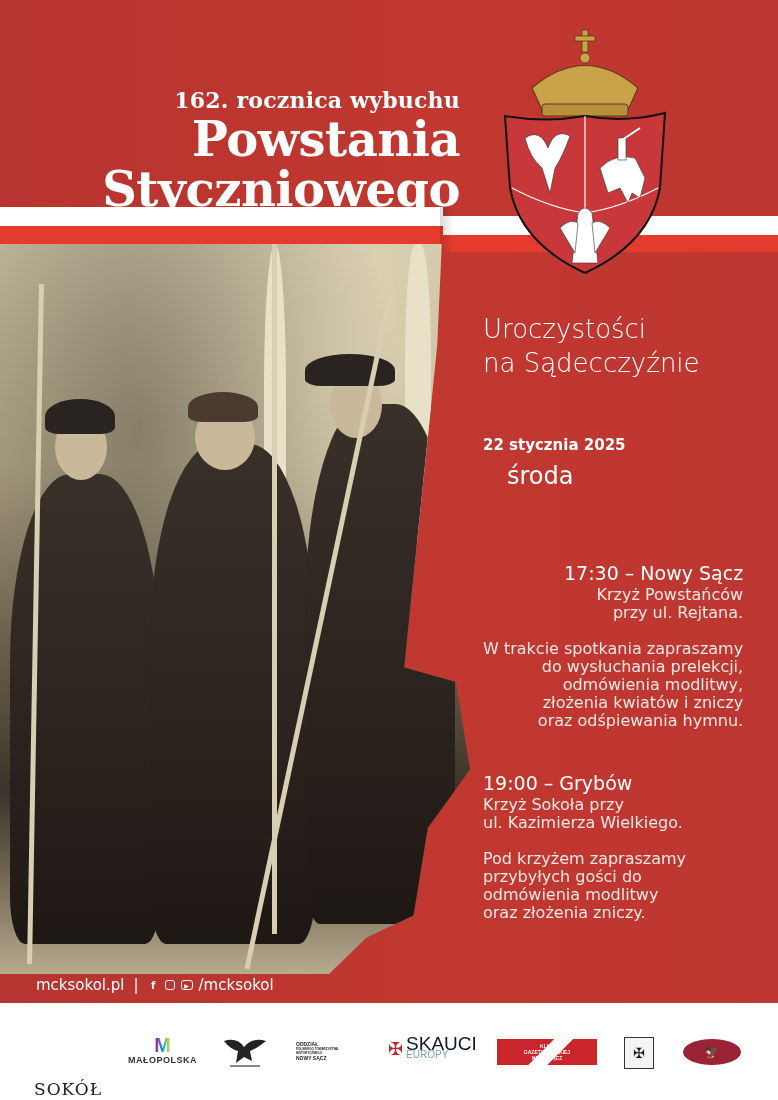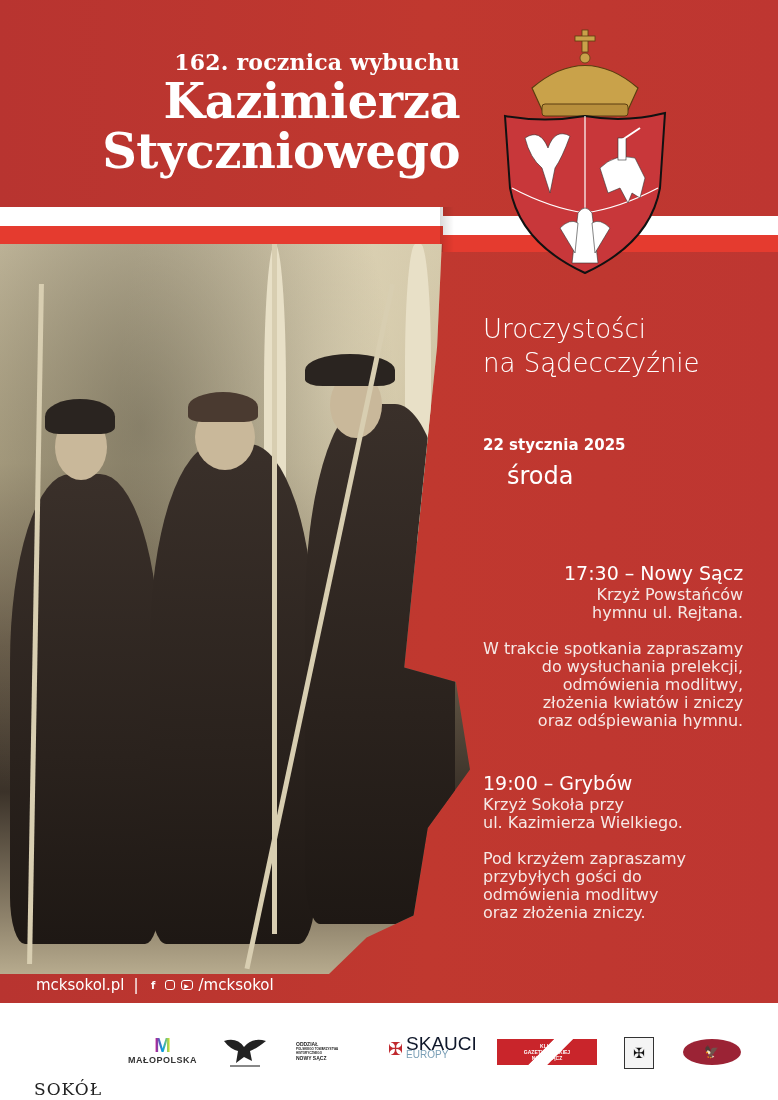--- a/index.html
+++ b/index.html
@@ -7,21 +7,21 @@
   body { position: relative; font-family: "Liberation Sans", "DejaVu Sans", sans-serif; }
 
   .poster {
     position: absolute; left: 0; top: 0; width: 778px; height: 1003px;
     background: linear-gradient(90deg, #b83430 0%, #c0382f 55%, #be3631 100%);
     overflow: hidden;
   }
 
   
   .title-block { position: absolute; right: 318px; top: 48px; text-align: right; color: #fff; font-family: "DejaVu Serif", "Liberation Serif", serif; }
-  .subtitle { font-size: 22px; font-weight: bold; letter-spacing: 0.2px; line-height: 28px; }
+  .subtitle { font-size: 22px; font-weight: bold; letter-spacing: 0.2px; line-height: 28px; margin-top: 38px; }
   .title-main { font-size: 48px; font-weight: bold; line-height: 50px; letter-spacing: -0.5px; }
 
   
   .stripe { position: absolute; }
   .stripe-left-white { left: 0; top: 207px; width: 443px; height: 19px; background: #ffffff; }
   .stripe-left-red { left: 0; top: 226px; width: 443px; height: 18px; background: #e53b2f; }
   .stripe-right-white { left: 443px; top: 216px; width: 335px; height: 19px; background: #ffffff; }
   .stripe-right-red { left: 443px; top: 235px; width: 335px; height: 17px; background: #e53b2f; }
   .stripe-shadow { left: 440px; top: 207px; width: 14px; height: 45px; background: linear-gradient(90deg, rgba(0,0,0,0.15), rgba(0,0,0,0)); }
 
@@ -95,21 +95,21 @@
   .logo-bw { left: 624px; top: 34px; width: 30px; height: 32px; border: 1px solid #333; background: #f4f4f4; font-size: 14px; color: #111; }
   .logo-oval { left: 683px; top: 36px; width: 58px; height: 26px; border-radius: 50%; background: #9b2335; color: #fff; font-size: 12px; }
 </style>
 </head>
 <body>
 
 <div class="poster">
 
   <div class="title-block">
     <div class="subtitle">162. rocznica wybuchu</div>
-    <div class="title-main">Kazimierza</div>
+    <div class="title-main">Powstania</div>
     <div class="title-main">Styczniowego</div>
   </div>
 
   <div class="stripe stripe-left-white"></div>
   <div class="stripe stripe-left-red"></div>
   <div class="stripe stripe-right-white"></div>
   <div class="stripe stripe-right-red"></div>
   <div class="stripe stripe-shadow"></div>
 
   <div class="photo">
@@ -155,21 +155,21 @@
   <div class="right-text event-title">
     <div>Uroczystości</div>
     <div>na Sądecczyźnie</div>
   </div>
   <div class="right-text date">22 stycznia 2025</div>
   <div class="right-text weekday">środa</div>
 
   <div class="right-text s1">
     <div class="sess-head">17:30 – Nowy Sącz</div>
     <div class="sess-line">Krzyż Powstańców</div>
-    <div class="sess-line">hymnu ul. Rejtana.</div>
+    <div class="sess-line">przy ul. Rejtana.</div>
     <div class="sess-gap"></div>
     <div class="sess-line">W trakcie spotkania zapraszamy</div>
     <div class="sess-line">do wysłuchania prelekcji,</div>
     <div class="sess-line">odmówienia modlitwy,</div>
     <div class="sess-line">złożenia kwiatów i zniczy</div>
     <div class="sess-line">oraz odśpiewania hymnu.</div>
   </div>
 
   <div class="right-text s2">
     <div class="sess-head">19:00 – Grybów</div>

